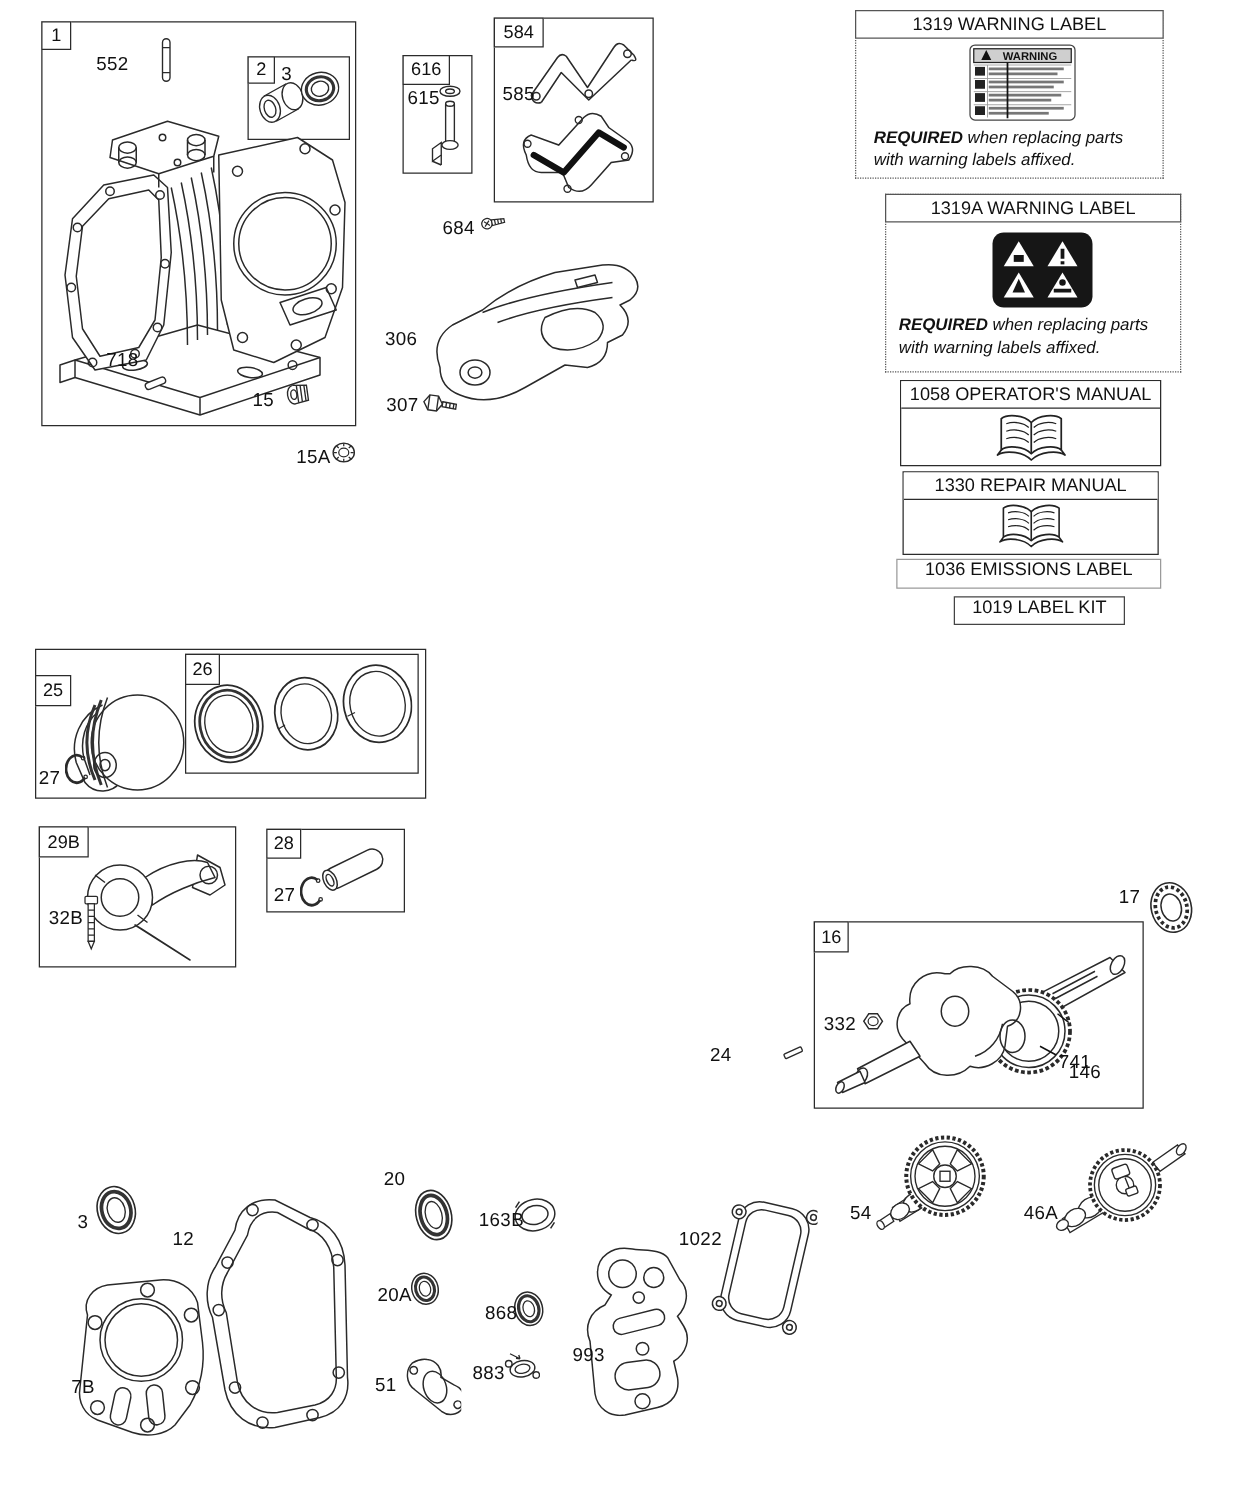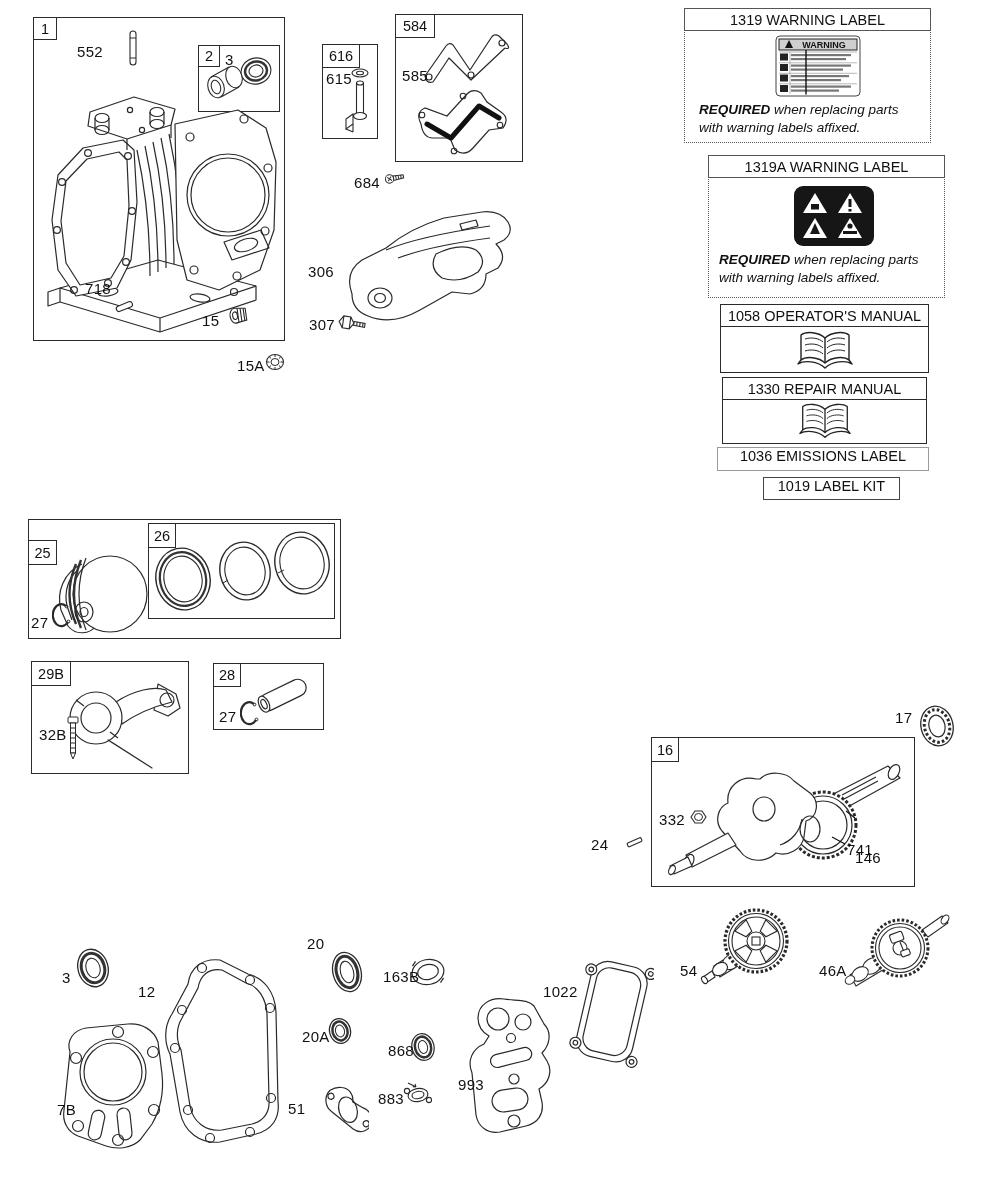--- a/index.html
+++ b/index.html
@@ -161,31 +161,31 @@
   <span class="co" style="left:202px;top:312px">15</span>
   <span class="co" style="left:237px;top:357px">15A</span>
   <span class="co" style="left:326px;top:70px">615</span>
   <span class="co" style="left:402px;top:67px">585</span>
   <span class="co" style="left:354px;top:174px">684</span>
   <span class="co" style="left:308px;top:263px">306</span>
   <span class="co" style="left:309px;top:316px">307</span>
   <span class="co" style="left:31px;top:614px">27</span>
   <span class="co" style="left:39px;top:726px">32B</span>
   <span class="co" style="left:219px;top:708px">27</span>
-  <span class="co" style="left:591px;top:836px">24</span>
+  <span class="co" style="left:568px;top:836px">24</span>
   <span class="co" style="left:659px;top:811px">332</span>
   <span class="co" style="left:855px;top:849px">146</span>
   <span class="co" style="left:847px;top:841px">741</span>
   <span class="co" style="left:895px;top:709px">17</span>
   <span class="co" style="left:62px;top:969px">3</span>
   <span class="co" style="left:138px;top:983px">12</span>
   <span class="co" style="left:57px;top:1101px">7B</span>
   <span class="co" style="left:307px;top:935px">20</span>
   <span class="co" style="left:302px;top:1028px">20A</span>
-  <span class="co" style="left:288px;top:1100px">51</span>
+  <span class="co" style="left:300px;top:1100px">51</span>
   <span class="co" style="left:383px;top:968px">163B</span>
   <span class="co" style="left:388px;top:1042px">868</span>
   <span class="co" style="left:378px;top:1090px">883</span>
   <span class="co" style="left:458px;top:1076px">993</span>
   <span class="co" style="left:543px;top:983px">1022</span>
   <span class="co" style="left:680px;top:962px">54</span>
   <span class="co" style="left:819px;top:962px">46A</span>
 
   <svg class="art" style="left:38px;top:80px" width="245" height="255" viewBox="0 0 245 255">
     <g fill="#fff" stroke="#2a2a2a" stroke-width="1.2" stroke-linejoin="round">

